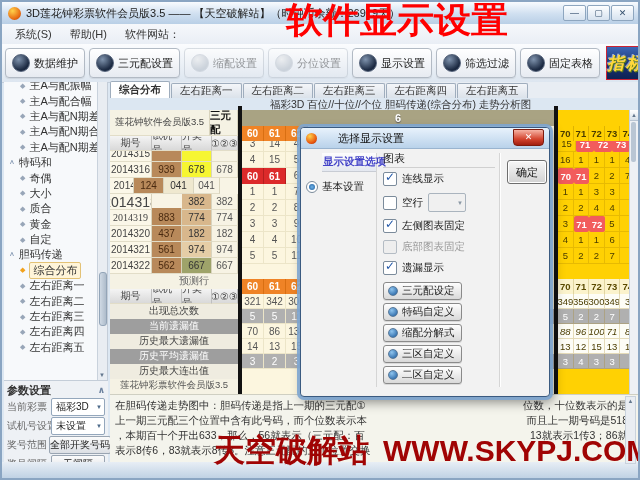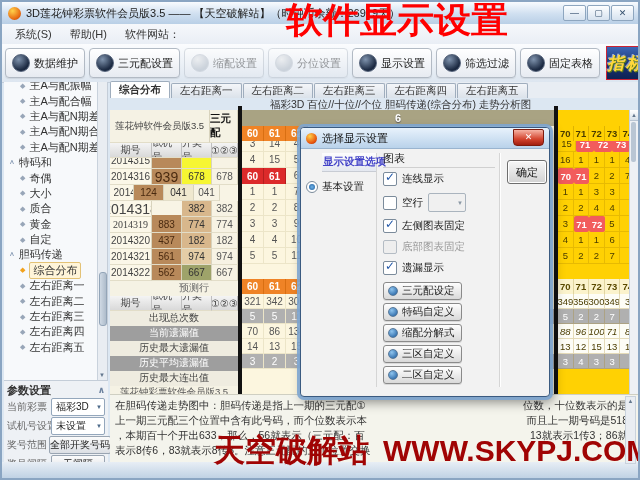--- a/index.html
+++ b/index.html
@@ -67,21 +67,21 @@
   .btext{position:absolute;left:108px;top:392px;width:530px;height:68px;background:#f4f4ec;border-top:1px solid #cfcfc2;box-sizing:border-box;padding:3px 12px 0 5px;z-index:2;}
   .bline{display:flex;justify-content:space-between;font-size:10.5px;color:#333;line-height:15px;white-space:nowrap;}
   .btext-sb{position:absolute;right:2px;top:394px;width:9px;height:64px;background:#e9edf2;border:1px solid #c9d2dc;z-index:3;font-size:6px;color:#64788e;display:flex;flex-direction:column;justify-content:space-between;align-items:center;padding:1px 0;}
   .bottomstrip{position:absolute;left:0;top:460px;right:0;height:20px;background:linear-gradient(#e8eef5,#b6cbe0);}
   
   .watermark{position:absolute;left:212px;top:428px;z-index:80;display:flex;gap:14px;align-items:baseline;font-weight:900;color:#a00404;white-space:nowrap;}
   .watermark .cn{font-size:31px;transform:scaleY(1.02);}
   .watermark .en{font-size:30px;letter-spacing:0;}
   
   .dlg{position:absolute;left:298px;top:125px;width:248px;height:268px;z-index:50;background:#f0f0f0;border:1px solid #3a5a80;border-radius:4px;box-shadow:0 0 0 3px rgba(125,165,208,.9),3px 5px 12px rgba(0,0,0,.45);}
-  .dlg-tb{height:20px;background:linear-gradient(#e8f2fc,#b9d2ea);border-radius:3px 3px 0 0;display:flex;align-items:center;gap:5px;padding:0 5px;border-bottom:1px solid #9ab4cf;}
+  .dlg-tb{height:20px;background:linear-gradient(#e8f2fc,#b9d2ea);border-radius:3px 3px 0 0;display:flex;align-items:center;gap:21px;padding:0 5px;border-bottom:1px solid #9ab4cf;}
   .dlg-tb .ticon{width:11px;height:11px;border-radius:50%;background:radial-gradient(circle at 35% 30%,#ffd24a,#e8540e 65%,#902e00);}
   .dlg-tb .ttxt{font-size:11px;color:#111;}
   .dlg-close{position:absolute;right:5px;top:1px;width:29px;height:15px;background:linear-gradient(#f6b3a4,#d4452f 60%,#a21f10);border:1px solid #7e1a0c;border-radius:0 2px 4px 4px;color:#fff;font-size:9px;font-weight:bold;display:flex;align-items:center;justify-content:center;line-height:1;}
   .dlg-body{position:relative;height:246px;background:#f2f2f2;border-radius:0 0 3px 3px;}
   .dlg-nav{position:absolute;left:5px;top:4px;width:70px;height:234px;border-right:1px solid #d5d5d5;}
   .dlg-nav-hd{font-size:10.5px;font-weight:bold;color:#4343c8;background:linear-gradient(#fdfdfd,#e4e8f0);border-bottom:1px solid #c8ccd4;padding:2px 1px;white-space:nowrap;margin-left:16px;}
   .dlg-radio-row{display:flex;align-items:center;gap:4px;margin-top:8px;font-size:10.5px;color:#222;}
   .radio{width:10px;height:10px;border-radius:50%;border:1px solid #7b8b9b;background:#fff;position:relative;flex:0 0 auto;}
   .radio.on:after{content:"";position:absolute;left:2px;top:2px;width:6px;height:6px;border-radius:50%;background:radial-gradient(#6fb3e8,#1c5a9c);}
   .dlg-main{position:absolute;left:82px;top:2px;width:112px;height:240px;}
@@ -271,41 +271,41 @@
       <div class="tab">左右距离四</div>
       <div class="tab">左右距离五</div>
     </div>
 
   <div class="chart-header">福彩3D  百位//十位//个位    胆码传递(综合分布)  走势分析图</div>
 
   <div class="divbar" style="left:236px;"></div>
   <div class="divbar" style="left:552px;"></div>
 
   <div id="ltable">
-      <div class="cellrow" style="height: 33px; background: #0c4a6e;">
+      <div class="cellrow" style="height: 26px; background: #0c4a6e;">
         <div class="c" style="width: 100px; height: 100%; border-right: 1px solid rgb(216, 211, 189); border-bottom: 1px solid rgb(226, 221, 200); background: rgb(245, 242, 228); color: rgb(68, 68, 68); font-size: 9.5px;">莲花钟软件会员版3.5</div>
         <div class="c" style="width: 28px; height: 100%; border-right: 1px solid rgb(216, 211, 189); border-bottom: 1px solid rgb(226, 221, 200); background: rgb(245, 242, 228); color: rgb(17, 17, 17); font-size: 10.5px; font-weight: bold;">三元配</div>
       </div>
       <div class="cellrow" style="height: 15px;">
         <div class="c" style="width: 42px; height: 100%; border-right: 1px solid rgb(191, 191, 191); border-bottom: 1px solid rgb(226, 221, 200); color: rgb(68, 68, 68); font-size: 10px; background: linear-gradient(rgb(244, 244, 244), rgb(217, 217, 217));">期号</div>
         <div class="c" style="width: 30px; height: 100%; border-right: 1px solid rgb(191, 191, 191); border-bottom: 1px solid rgb(226, 221, 200); color: rgb(68, 68, 68); font-size: 10px; background: linear-gradient(rgb(244, 244, 244), rgb(217, 217, 217));">试机号</div>
         <div class="c" style="width: 30px; height: 100%; border-right: 1px solid rgb(191, 191, 191); border-bottom: 1px solid rgb(226, 221, 200); color: rgb(68, 68, 68); font-size: 10px; background: linear-gradient(rgb(244, 244, 244), rgb(217, 217, 217));">开奖号</div>
         <div class="c" style="width: 26px; height: 100%; border-right: 1px solid rgb(191, 191, 191); border-bottom: 1px solid rgb(226, 221, 200); color: rgb(68, 68, 68); font-size: 10px; background: linear-gradient(rgb(244, 244, 244), rgb(217, 217, 217));">①②③</div>
       </div>
       <div class="cellrow" style="height: 11px; overflow: hidden; align-items: flex-end;">
         <div class="cellrow" style="height: 16px; margin-bottom: 0px; margin-top: -5px; width: 100%;">
           <div class="c" style="width: 42px; height: 100%; border-right: 1px solid rgb(216, 211, 189); border-bottom: 1px solid rgb(226, 221, 200); background: rgb(251, 247, 232); color: rgb(68, 68, 68); font-size: 10px;">2014315</div>
           <div class="c" style="width: 30px; height: 100%; border-right: 1px solid rgb(216, 211, 189); border-bottom: 1px solid rgb(226, 221, 200); background: rgb(184, 137, 90); color: rgb(74, 42, 16); font-size: 10px;"></div>
           <div class="c" style="width: 30px; height: 100%; border-right: 1px solid rgb(216, 211, 189); border-bottom: 1px solid rgb(226, 221, 200); background: rgb(246, 246, 50); color: rgb(51, 51, 51); font-size: 10px;"></div>
           <div class="c" style="width: 26px; height: 100%; border-right: 1px solid rgb(216, 211, 189); border-bottom: 1px solid rgb(226, 221, 200); background: rgb(247, 243, 228); color: rgb(85, 85, 85); font-size: 10px;"></div>
         </div>
       </div>
       <div class="cellrow" style="height: 16px;">
         <div class="c" style="width: 42px; height: 100%; border-right: 1px solid rgb(216, 211, 189); border-bottom: 1px solid rgb(226, 221, 200); background: rgb(251, 247, 232); color: rgb(68, 68, 68); font-size: 10px;">2014316</div>
-        <div class="c" style="width: 30px; height: 100%; border-right: 1px solid rgb(216, 211, 189); border-bottom: 1px solid rgb(226, 221, 200); background: rgb(184, 137, 90); color: rgb(74, 42, 16); font-size: 14px;">939</div>
+        <div class="c" style="width: 30px; height: 100%; border-right: 1px solid rgb(216, 211, 189); border-bottom: 1px solid rgb(226, 221, 200); background: rgb(184, 137, 90); color: rgb(74, 42, 16); font-size: 10px;">939</div>
         <div class="c" style="width: 30px; height: 100%; border-right: 1px solid rgb(216, 211, 189); border-bottom: 1px solid rgb(226, 221, 200); background: rgb(246, 246, 50); color: rgb(51, 51, 51); font-size: 10px;">678</div>
         <div class="c" style="width: 26px; height: 100%; border-right: 1px solid rgb(216, 211, 189); border-bottom: 1px solid rgb(226, 221, 200); background: rgb(247, 243, 228); color: rgb(85, 85, 85); font-size: 10px;">678</div>
       </div>
       <div class="cellrow" style="height: 16px;">
         <div class="c" style="width: 18px; height: 100%; border-right: 1px solid rgb(216, 211, 189); border-bottom: 1px solid rgb(226, 221, 200); background: rgb(251, 247, 232); color: rgb(68, 68, 68); font-size: 10px; padding-left: 23px;">2014317</div>
         <div class="c" style="width: 30px; height: 100%; border-right: 1px solid rgb(216, 211, 189); border-bottom: 1px solid rgb(226, 221, 200); background: rgb(184, 137, 90); color: rgb(74, 42, 16); font-size: 10px;">124</div>
         <div class="c" style="width: 30px; height: 100%; border-right: 1px solid rgb(216, 211, 189); border-bottom: 1px solid rgb(226, 221, 200); background: rgb(239, 232, 207); color: rgb(51, 51, 51); font-size: 10px;">041</div>
         <div class="c" style="width: 26px; height: 100%; border-right: 1px solid rgb(216, 211, 189); border-bottom: 1px solid rgb(226, 221, 200); background: rgb(247, 243, 228); color: rgb(85, 85, 85); font-size: 10px;">041</div>
       </div>
       <div class="cellrow" style="height: 16px;">

